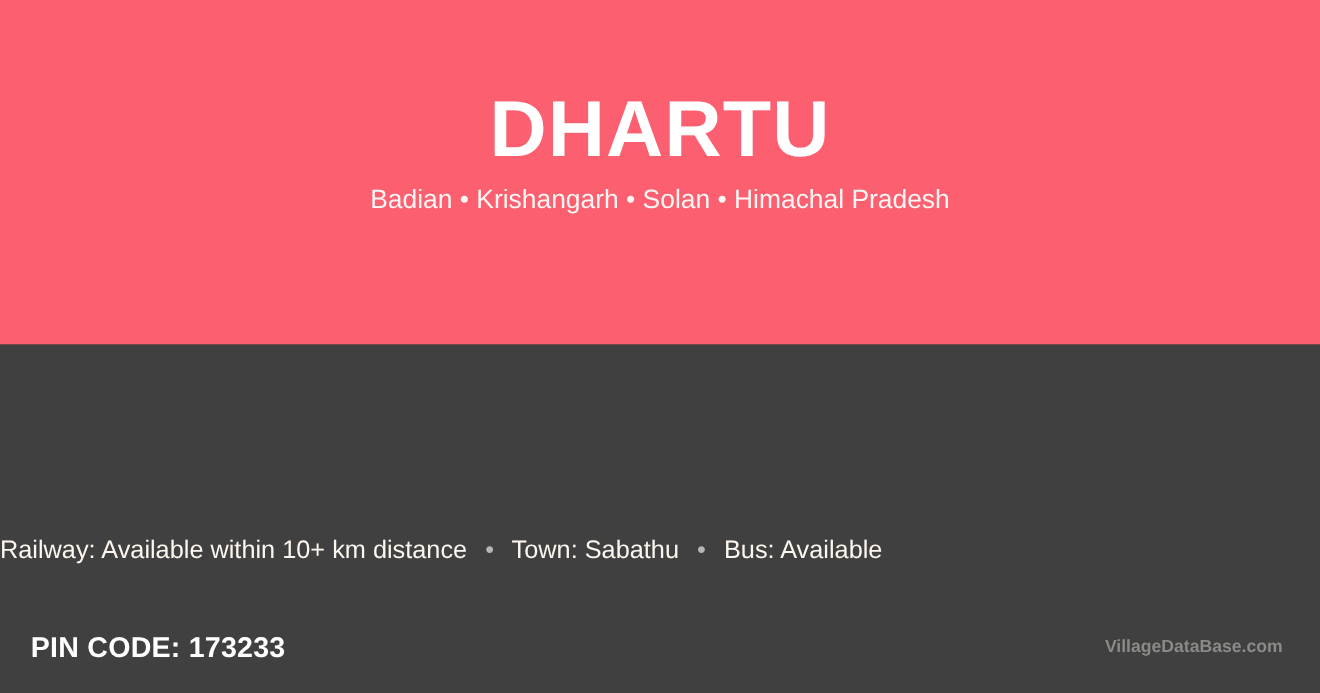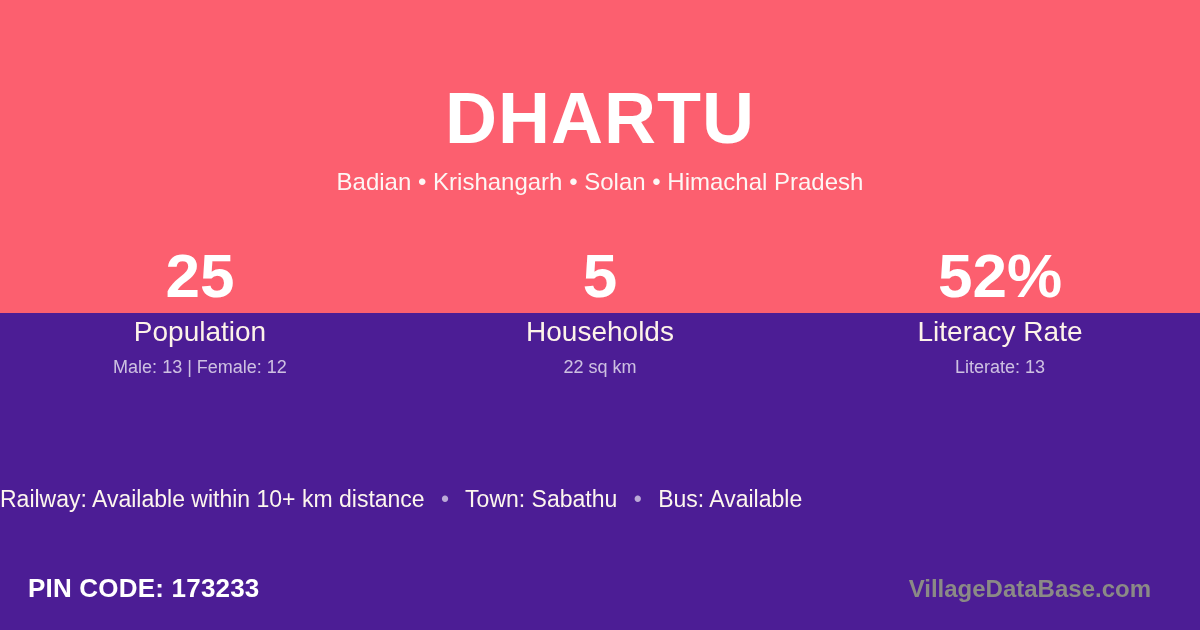--- a/index.html
+++ b/index.html
@@ -10,21 +10,21 @@
     width: 1200px;
     height: 630px;
     overflow: hidden;
     font-family: "Liberation Sans", sans-serif;
     background: #cc913c;
   }
   .card {
     position: relative;
     width: 1200px;
     height: 630px;
-    background: #4c1d95;
+    background: #404040;
     overflow: hidden;
   }
   
   .band-top {
     position: absolute;
     left: 0;
     top: 0;
     width: 1200px;
     height: 313px;
     background: #fc5f6f;
@@ -117,63 +117,42 @@
     left: 28px;
     top: 0;
     font-size: 26px;
     line-height: 32px;
     font-weight: bold;
     color: #ffffff;
     letter-spacing: 0.2px;
   }
   .brand {
     position: absolute;
-    right: 33px;
+    right: 18px;
     top: 2px;
-    font-size: 24px;
+    font-size: 16px;
     line-height: 30px;
     font-weight: bold;
     color: #8b8a86;
     letter-spacing: 0px;
     text-align: center;
   }
 </style>
 </head>
 <body>
 
 <div class="card">
 
   <div class="band-top"></div>
 
   <div class="header">
     <h1 class="village-title">DHARTU</h1>
     <div class="village-subtitle">Badian • Krishangarh • Solan • Himachal Pradesh</div>
   </div>
 
-  <div class="stats-row">
-
-    <div class="stat-col">
-      <div class="stat-value">25</div>
-      <div class="stat-label">Population</div>
-      <div class="stat-sub">Male: 13 | Female: 12</div>
-    </div>
-
-    <div class="stat-col">
-      <div class="stat-value">5</div>
-      <div class="stat-label">Households</div>
-      <div class="stat-sub">22 sq km</div>
-    </div>
-
-    <div class="stat-col">
-      <div class="stat-value">52%</div>
-      <div class="stat-label">Literacy Rate</div>
-      <div class="stat-sub">Literate: 13</div>
-    </div>
-
-  </div>
 
   <div class="transport-line">
     <span>Railway: Available within 10+ km distance</span>
     <span class="transport-sep">•</span>
     <span>Town: Sabathu</span>
     <span class="transport-sep">•</span>
     <span>Bus: Available</span>
   </div>
 
   <div class="footer">

